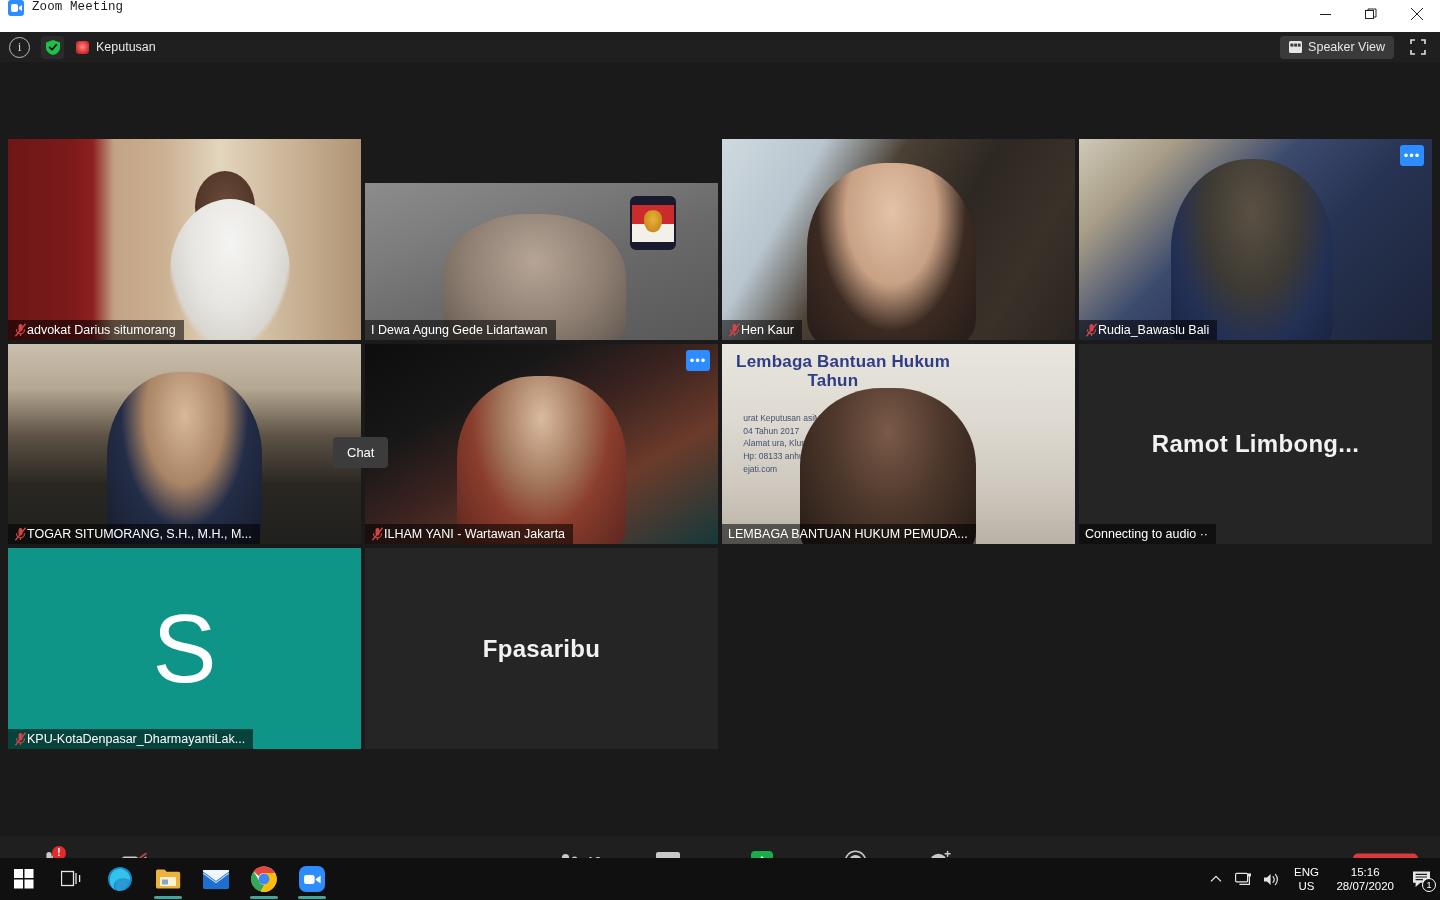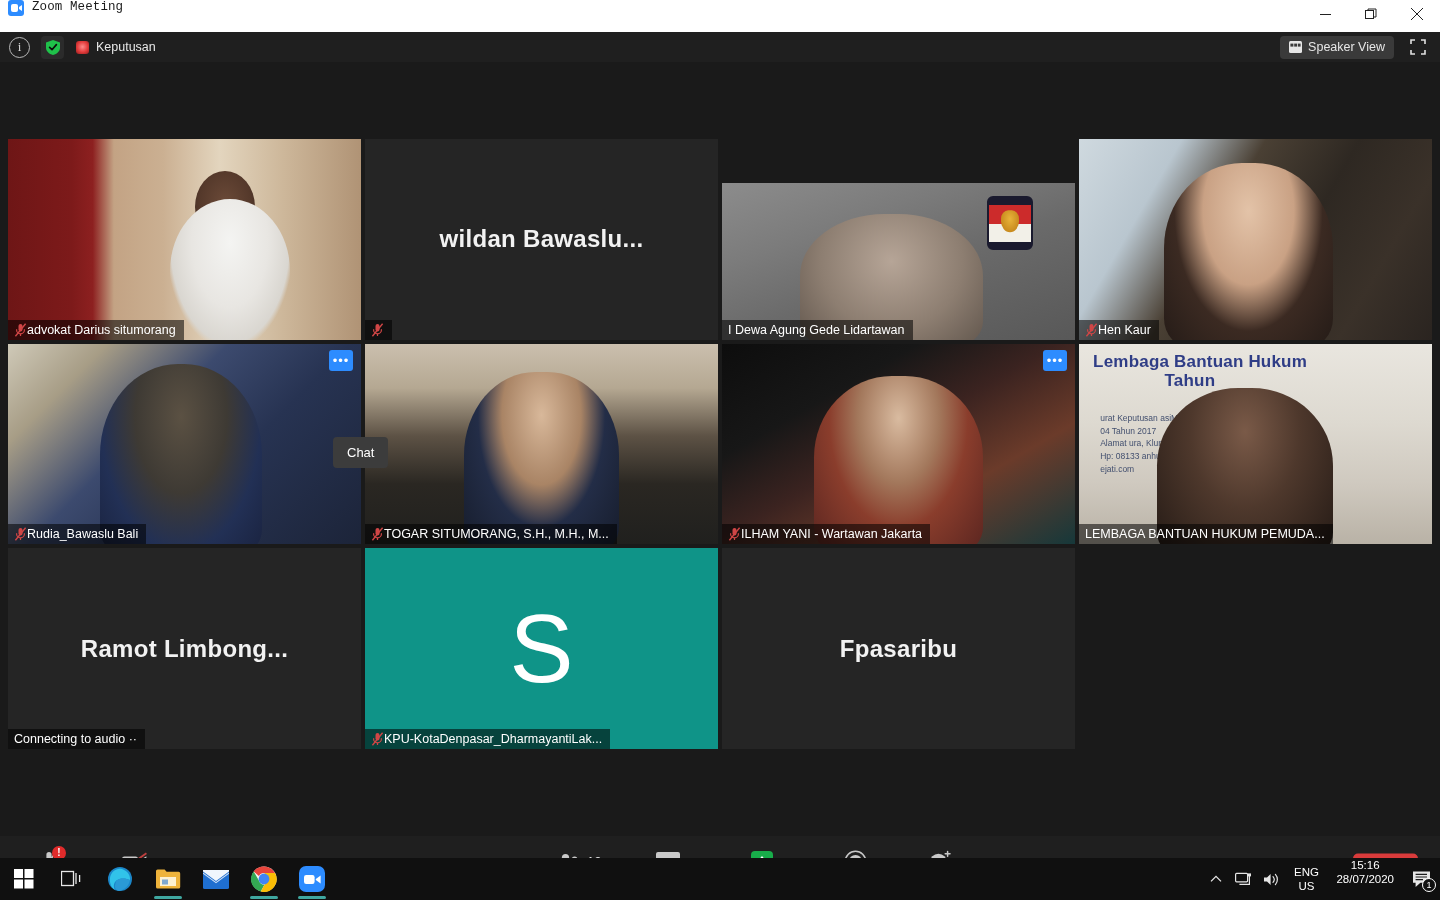--- a/index.html
+++ b/index.html
@@ -213,21 +213,21 @@
     content: ""; position: absolute; bottom: 1px; left: 10px; right: 10px; height: 3px;
     background: #3fa7a0; border-radius: 2px;
   }
   .tray { position: absolute; right: 0; display: flex; align-items: center; height: 42px; gap: 0; }
   .tray-ic { width: 28px; height: 42px; display: flex; align-items: center; justify-content: center; color: #e6e6e6; }
   .tray-lang {
     display: flex; flex-direction: column; align-items: center; justify-content: center;
     color: #fff; font-size: 11.5px; line-height: 1.25; width: 40px; height: 42px;
   }
   .tray-clock {
-    display: flex; flex-direction: column; align-items: center; justify-content: flex-start;
+    display: flex; flex-direction: column; align-items: center; justify-content: center;
     color: #fff; font-size: 11.5px; line-height: 1.25; padding: 0 10px; height: 42px;
   }
   .tray-notif { width: 36px; height: 42px; display: flex; align-items: center; justify-content: center; position: relative; }
   .notif-badge {
     position:absolute; right:4px; bottom:8px; width:14px; height:14px; border-radius:50%;
     border:1.5px solid #fff; color:#fff; font-size:9px; display:flex; align-items:center; justify-content:center;
     background:#101010;
   }
 </style>
 </head>
@@ -300,31 +300,20 @@
         <svg class="mute-ic" viewBox="0 0 13 14">
             <path d="M6.5 1 a2 2 0 0 1 2 2 v3.5 a2 2 0 0 1 -4 0 V3 a2 2 0 0 1 2 -2 z" fill="#d04646"></path>
             <path d="M2.6 6.3 v0.6 a3.9 3.9 0 0 0 7.8 0 V6.3" stroke="#d04646" stroke-width="1.2" fill="none"></path>
             <path d="M6.5 10.8 V13" stroke="#d04646" stroke-width="1.2"></path>
             <path d="M1.4 13.2 L11.6 0.8" stroke="#d04646" stroke-width="1.4"></path>
           </svg>
         <span class="nm">advokat Darius situmorang</span>
       </div>
     </div>
 
-    <div class="tile">
-      <div class="placeholder-name">wildan Bawaslu...</div>
-      <div class="namebar">
-        <svg class="mute-ic" viewBox="0 0 13 14">
-            <path d="M6.5 1 a2 2 0 0 1 2 2 v3.5 a2 2 0 0 1 -4 0 V3 a2 2 0 0 1 2 -2 z" fill="#d04646"></path>
-            <path d="M2.6 6.3 v0.6 a3.9 3.9 0 0 0 7.8 0 V6.3" stroke="#d04646" stroke-width="1.2" fill="none"></path>
-            <path d="M6.5 10.8 V13" stroke="#d04646" stroke-width="1.2"></path>
-            <path d="M1.4 13.2 L11.6 0.8" stroke="#d04646" stroke-width="1.4"></path>
-          </svg>
-      </div>
-    </div>
 
     <div class="tile active">
       <div class="vid-3">
         <div class="kpu-logo"></div>
       </div>
       <div class="namebar">
         <span class="nm">I Dewa Agung Gede Lidartawan</span>
       </div>
     </div>
 

